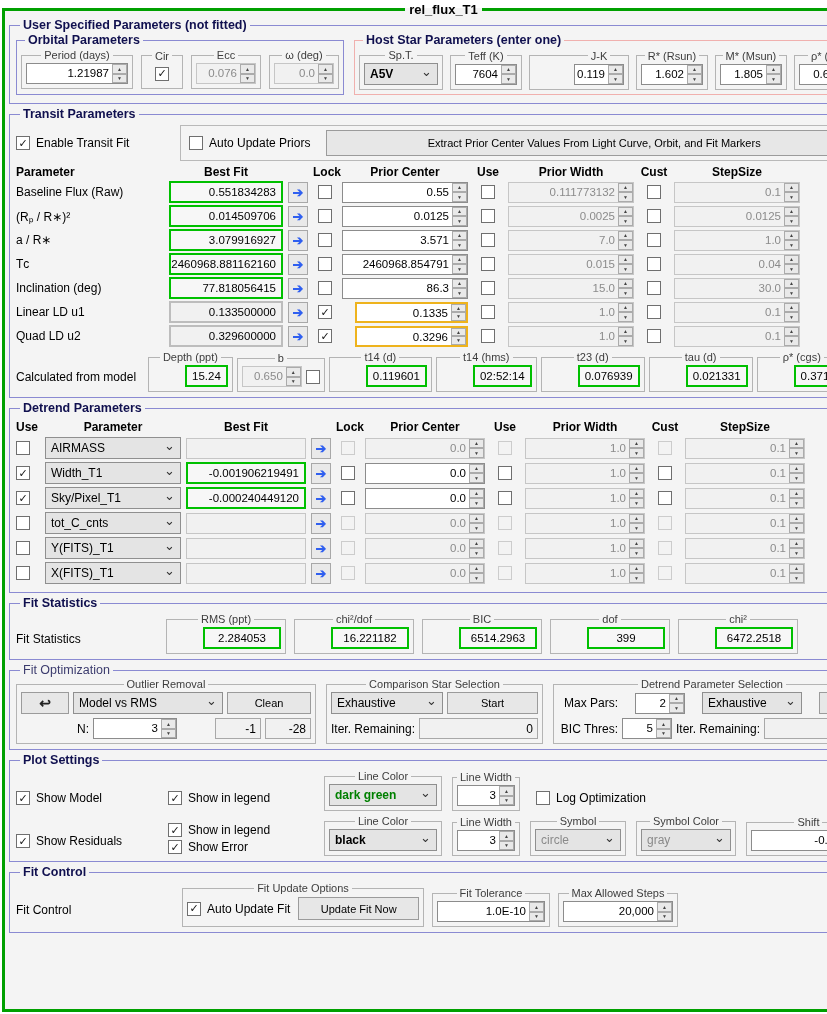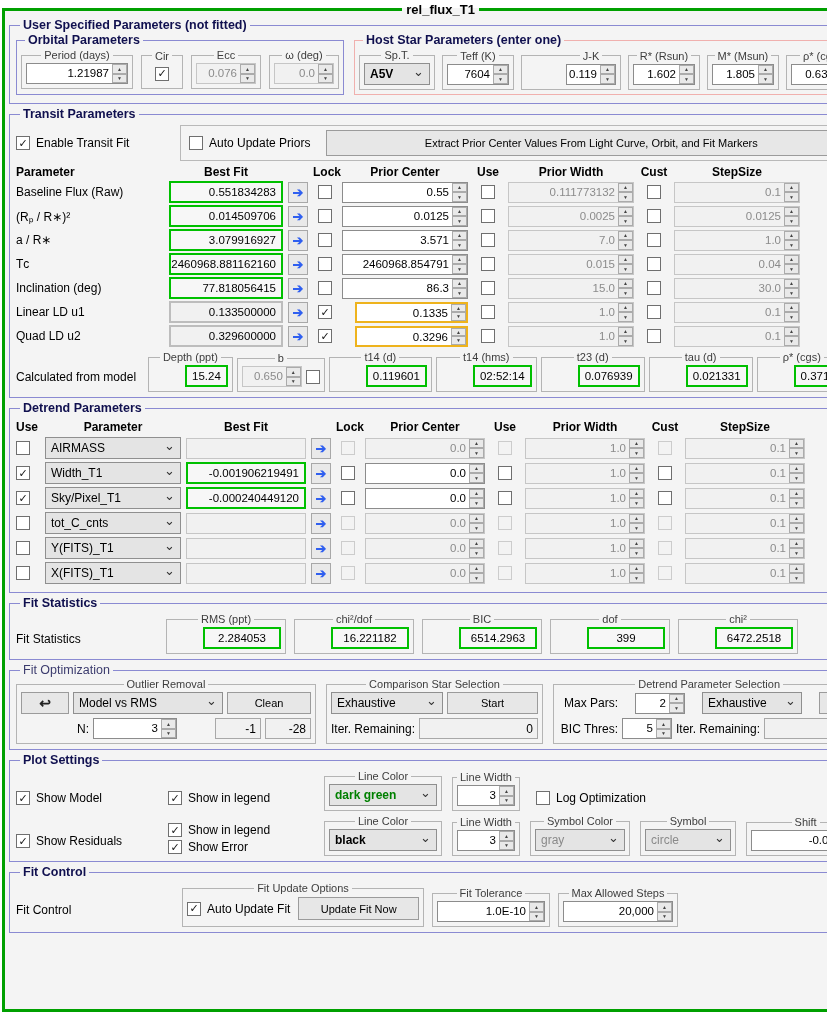--- a/index.html
+++ b/index.html
@@ -124,21 +124,21 @@
                   <span class="sbtn dn"></span>
                 </span>
             </div>
           </fieldset>
         </div>
       </fieldset>
 
       <fieldset class="grp pink" style="flex:1;">
         <legend style="margin-left:4px;margin-right:auto;font-weight:bold;color:#10104f;font-size:12.5px;">Host Star Parameters (enter one)</legend>
         <div class="row" style="gap:7px;">
-          <fieldset class="grp" style="width:76px;">
+          <fieldset class="grp" style="width:84px;">
             <legend>Sp.T.</legend>
             <div class="dd bold">
               <span class="ddval">A5V</span>
               <span class="ddarrow"></span>
             </div>
           </fieldset>
           <fieldset class="grp" style="width:72px;">
             <legend>Teff (K)</legend>
             <div class="spin">
               <span class="sval">7604</span>
@@ -879,31 +879,31 @@
       <fieldset class="grp" style="width:66px;">
         <legend>Line Width</legend>
         <div class="spin">
           <span class="sval">3</span>
           <span class="sbtns">
               <span class="sbtn up"></span>
               <span class="sbtn dn"></span>
             </span>
         </div>
       </fieldset>
+      <fieldset class="grp" style="width:96px;">
+        <legend>Symbol</legend>
+        <div class="dd dis">
+          <span class="ddval">circle</span>
+          <span class="ddarrow"></span>
+        </div>
+      </fieldset>
       <fieldset class="grp" style="width:100px;">
         <legend>Symbol Color</legend>
         <div class="dd dis">
           <span class="ddval">gray</span>
-          <span class="ddarrow"></span>
-        </div>
-      </fieldset>
-      <fieldset class="grp" style="width:96px;">
-        <legend>Symbol</legend>
-        <div class="dd dis">
-          <span class="ddval">circle</span>
           <span class="ddarrow"></span>
         </div>
       </fieldset>
       <fieldset class="grp" style="flex:1;">
         <legend>Shift</legend>
         <div class="spin">
           <span class="sval">-0.023</span>
           <span class="sbtns">
               <span class="sbtn up"></span>
               <span class="sbtn dn"></span>

